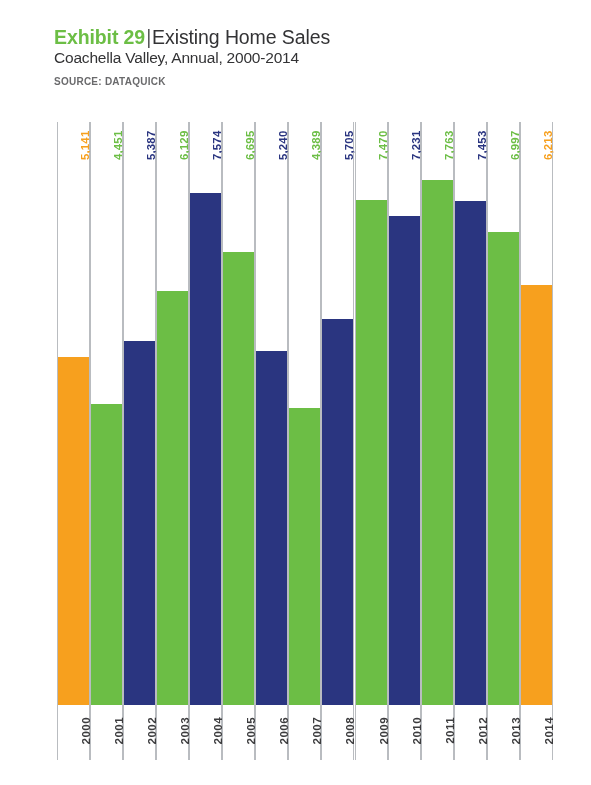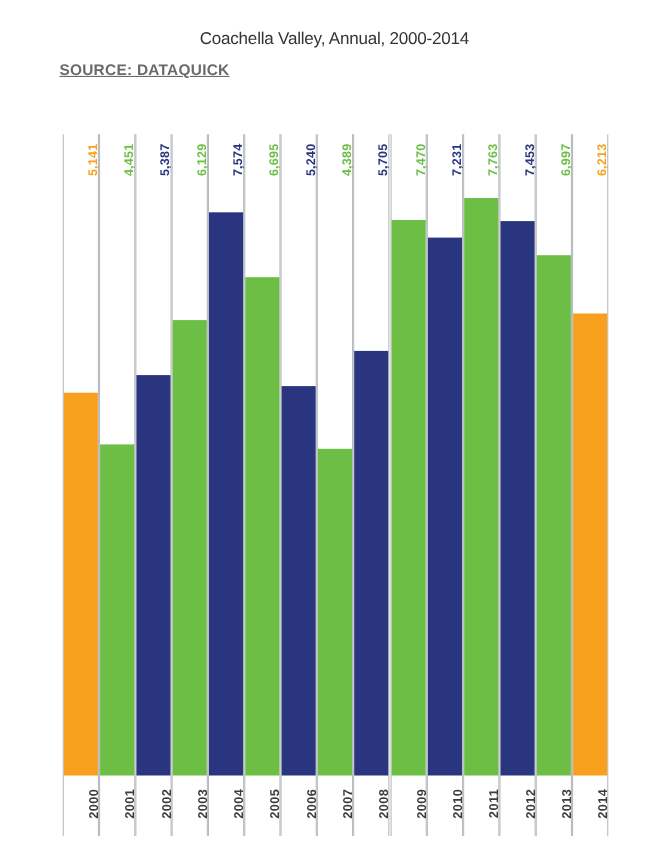--- a/index.html
+++ b/index.html
@@ -38,30 +38,28 @@
   #title .rest {
     color: #333335;
     font-weight: normal;
   }
   #subtitle {
     font-size: 15.5px;
     color: #333335;
     margin-top: 1px;
     letter-spacing: -0.2px;
     white-space: nowrap;
-    text-align: center;
   }
   #source-note {
     margin-top: 8px;
-    font-size: 14px;
+    font-size: 10px;
     color: #6A6A6C;
     letter-spacing: 0.25px;
     line-height: 1.45;
     font-weight: bold;
-    text-decoration: underline;
   }
   #source-note div { white-space: nowrap; }
 
   
   #plot {
     position: absolute;
     left: 0;
     top: 0;
     width: 591px;
     height: 785px;
@@ -101,20 +99,23 @@
     letter-spacing: 0.4px;
     transform-origin: left bottom;
     transform: rotate(-90deg);
     white-space: nowrap;
   }
 </style>
 </head>
 <body>
 
 <div id="header">
+  <div id="title">
+    <span class="exhibit">Exhibit 29</span><span class="sep">|</span><span class="rest">Existing Home Sales</span>
+  </div>
   <div id="subtitle">Coachella Valley, Annual, 2000-2014</div>
   <div id="source-note">
     <div>SOURCE: DATAQUICK</div>
   </div>
 </div>
 
 <div id="plot">
     <div class="col" style="left: 56.6px; top: 122px; height: 638px;">
       <div class="bar" title="2000: 5,141" style="height: 348px; bottom: 55px; background-color: rgb(247, 160, 30);"></div>
     </div>

